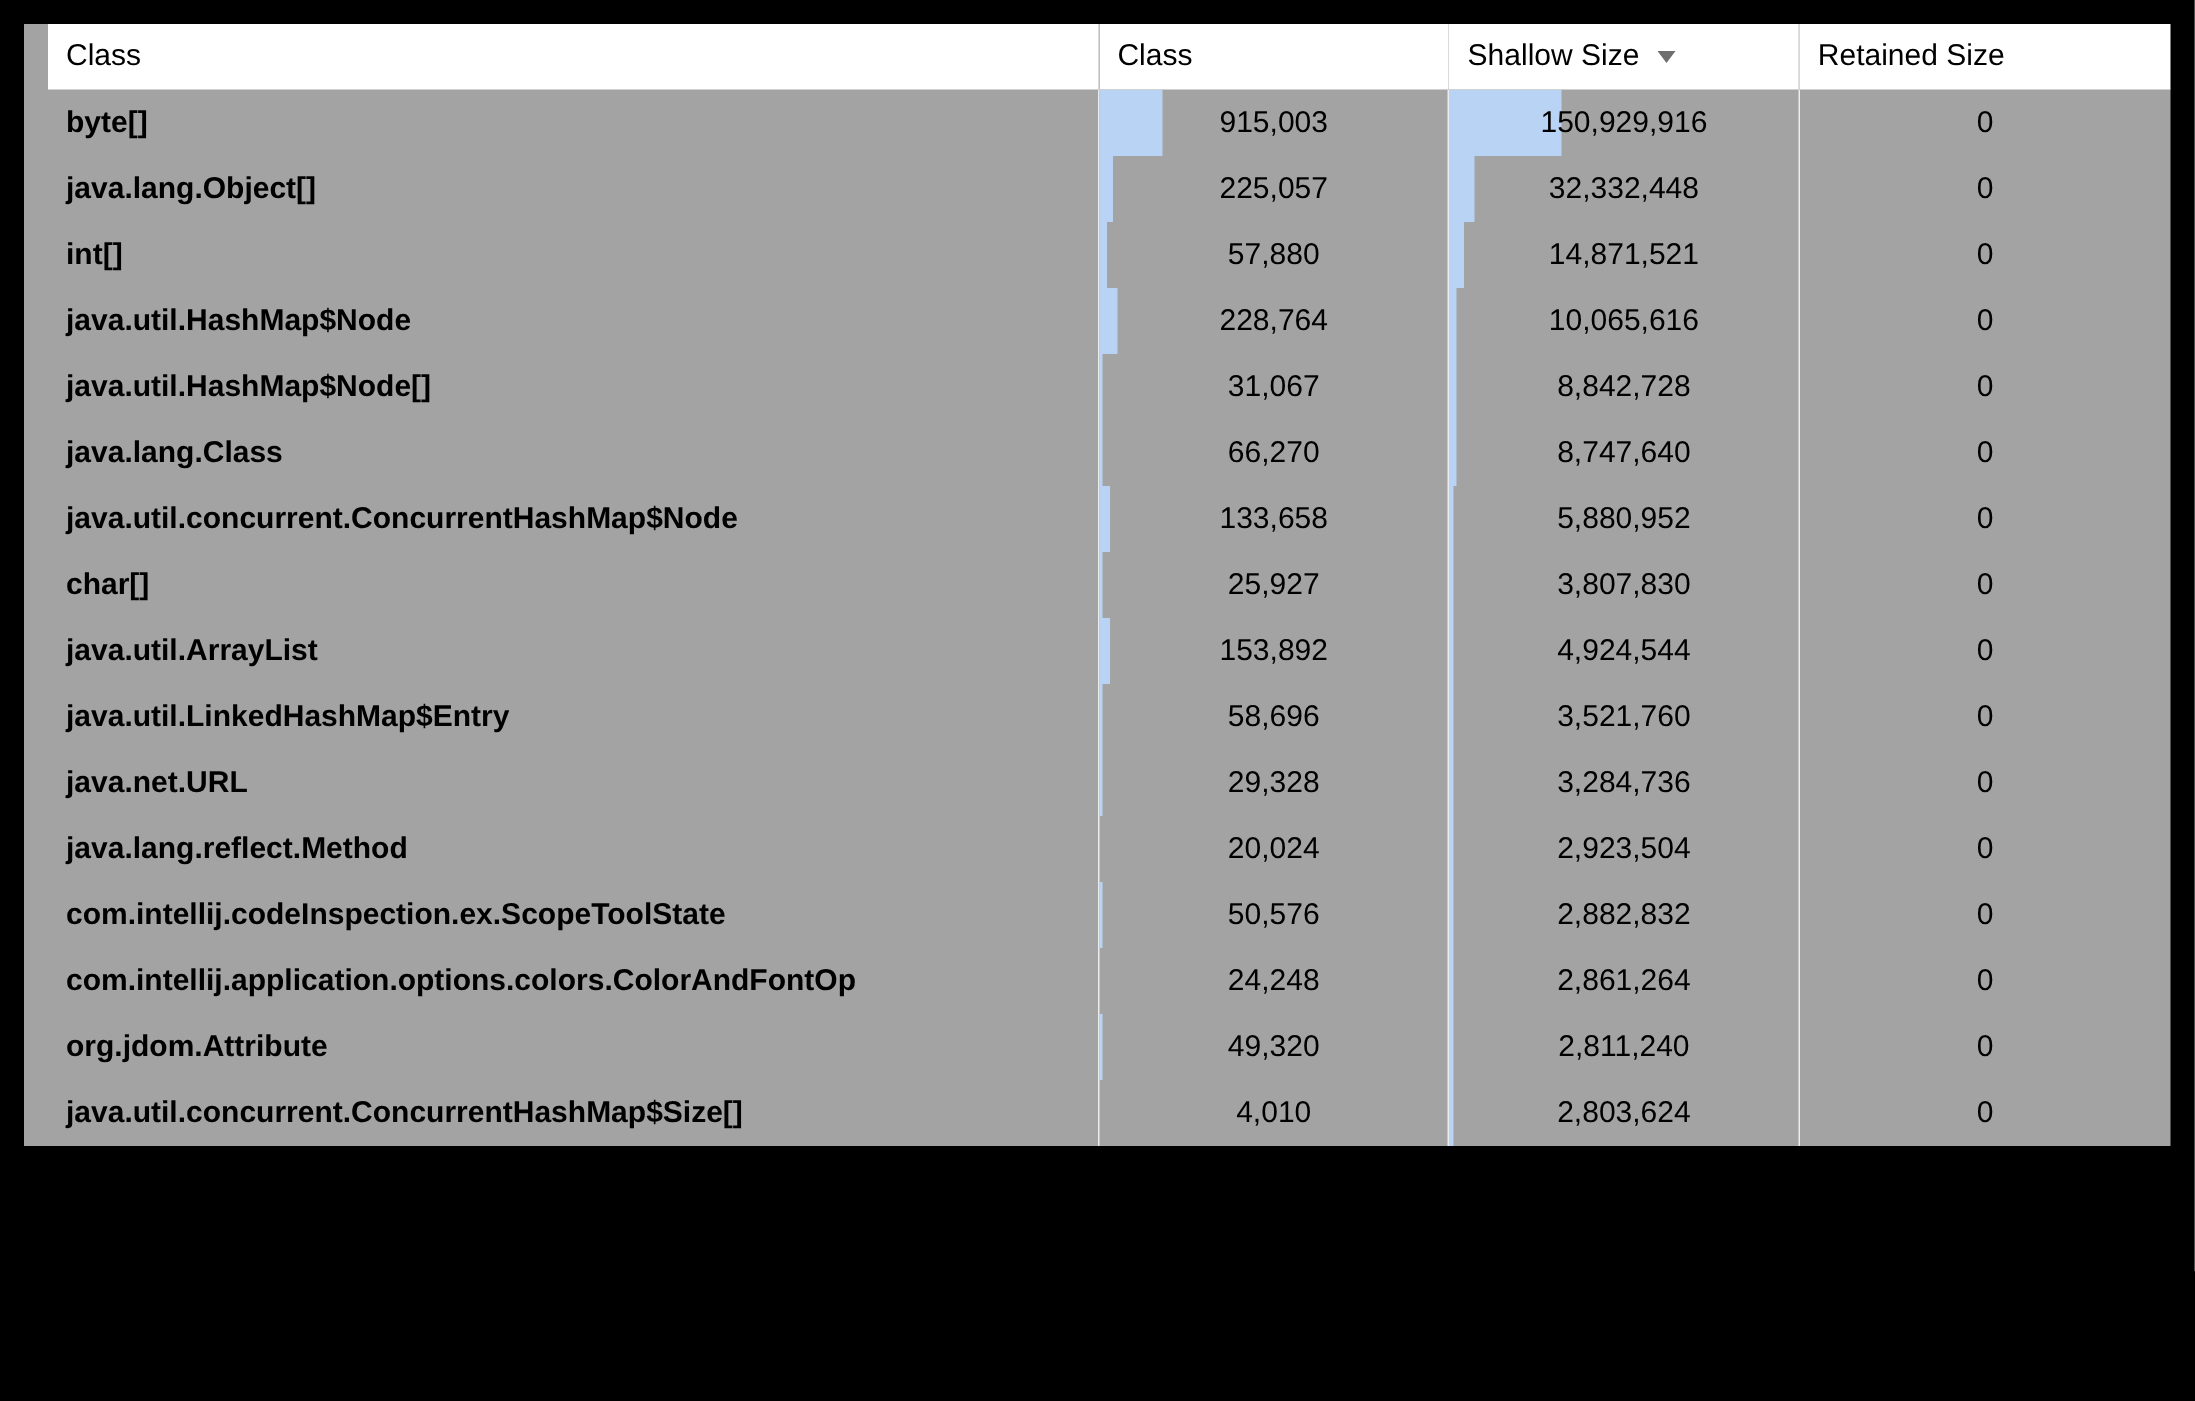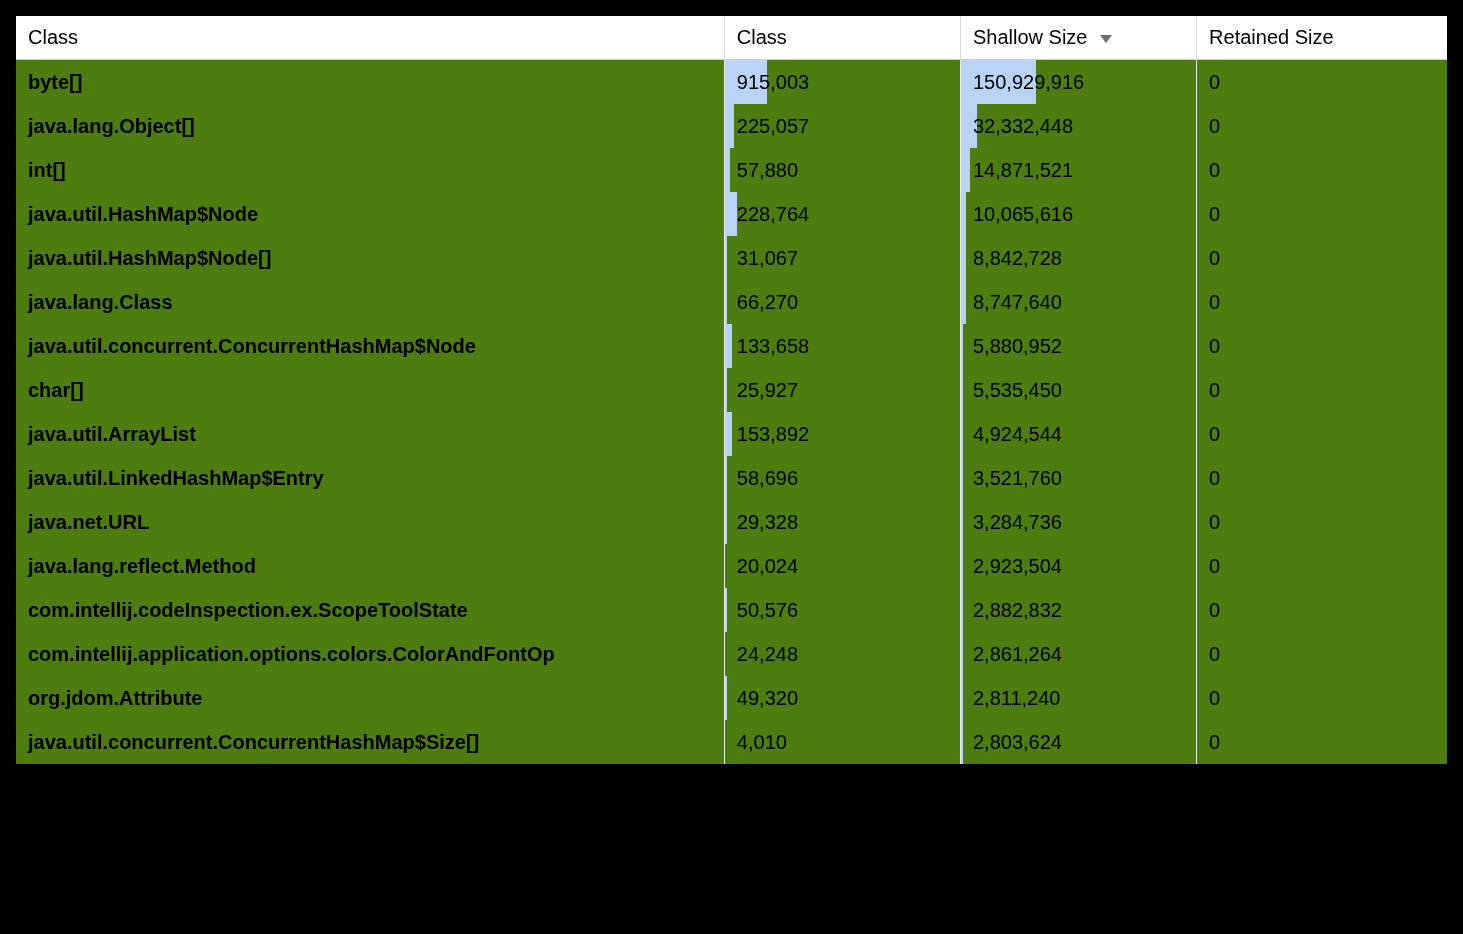--- a/index.html
+++ b/index.html
@@ -4,24 +4,25 @@
 <style>
   * { box-sizing: border-box; margin: 0; padding: 0; }
   body {
     background: #000;
     font-family: -apple-system, BlinkMacSystemFont, "Segoe UI", Helvetica, Arial, sans-serif;
     font-size: 20px;
     color: #000;
     padding: 16px;
   }
   .panel {
-    background: #4d7c0f;
+    background: #a3a3a3;
     width: 100%;
     height: 100%;
     overflow: hidden;
+    padding-left: 16px;
   }
   table {
     width: 100%;
     border-collapse: collapse;
     table-layout: fixed;
   }
   thead th {
     text-align: left;
     font-weight: 400;
     padding: 10px 12px;
@@ -53,21 +54,21 @@
   tbody td:last-child { border-right: none; }
   tbody td.class-cell {
     padding: 0 12px;
     overflow: hidden;
     text-overflow: clip;
   }
   .pkg { font-weight: 700; }
   .cls { font-weight: 700; }
   td.num-cell {
     position: relative;
-    text-align: left;
+    text-align: center;
   }
   td.num-cell .bar {
     position: absolute;
     left: 0; top: 0; bottom: 0;
     background: #b9d3f4;
   }
   td.num-cell .val {
     position: relative;
     display: block;
     padding: 0 12px;
@@ -200,21 +201,21 @@
           </td>
         </tr>
         <tr>
           <td class="class-cell"><span class="pkg"></span><span class="cls">char[]</span></td>
           <td class="num-cell">
             <div class="bar" style="width: 1%;"></div>
             <span class="val">25,927</span>
           </td>
           <td class="num-cell">
             <div class="bar" style="width: 1%;"></div>
-            <span class="val">5,535,450</span>
+            <span class="val">3,807,830</span>
           </td>
           <td class="num-cell">
             <span class="val">0</span>
           </td>
         </tr>
         <tr>
           <td class="class-cell"><span class="pkg">java.util.</span><span class="cls">ArrayList</span></td>
           <td class="num-cell">
             <div class="bar" style="width: 3%;"></div>
             <span class="val">153,892</span>

